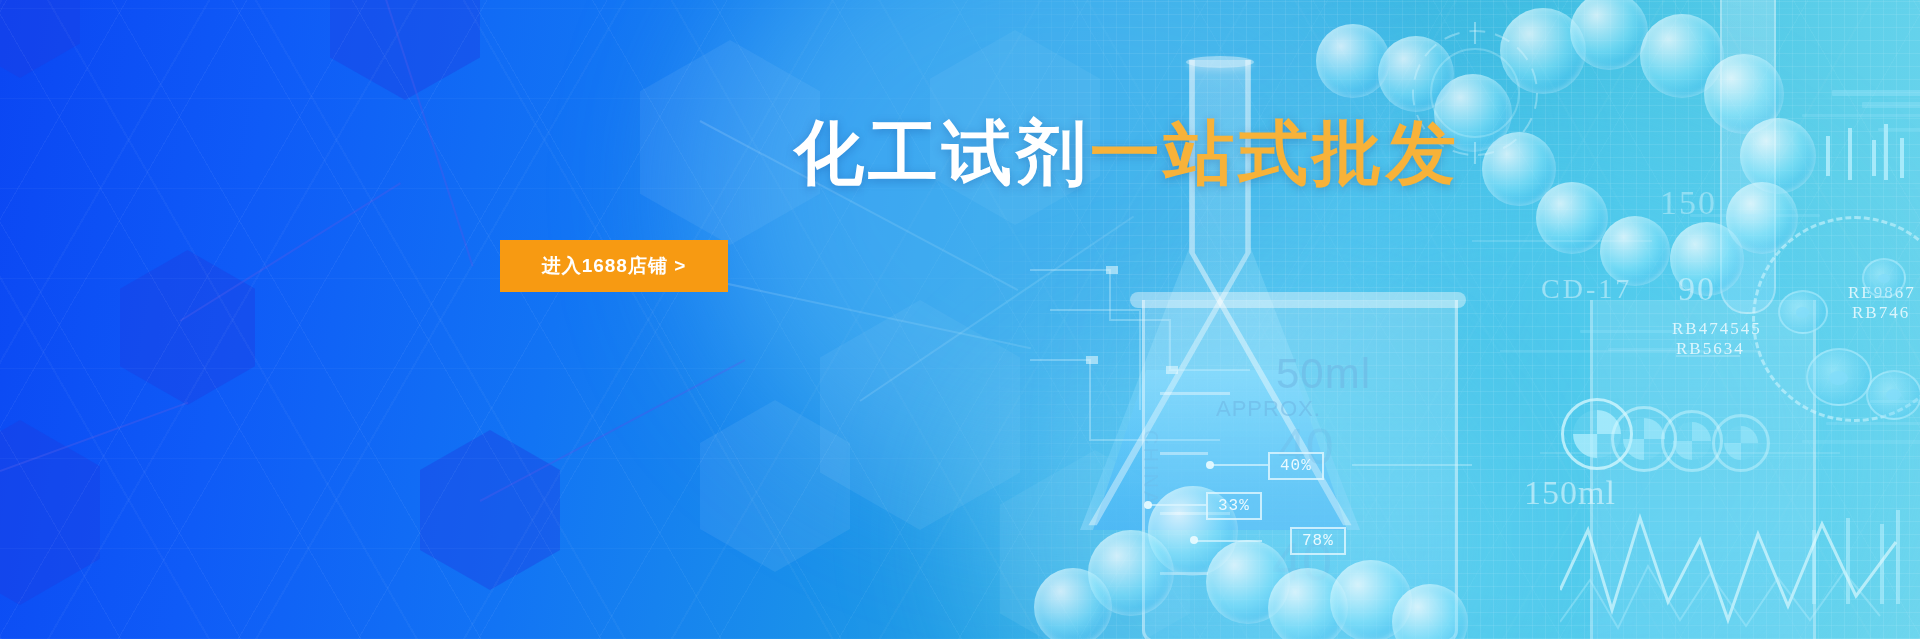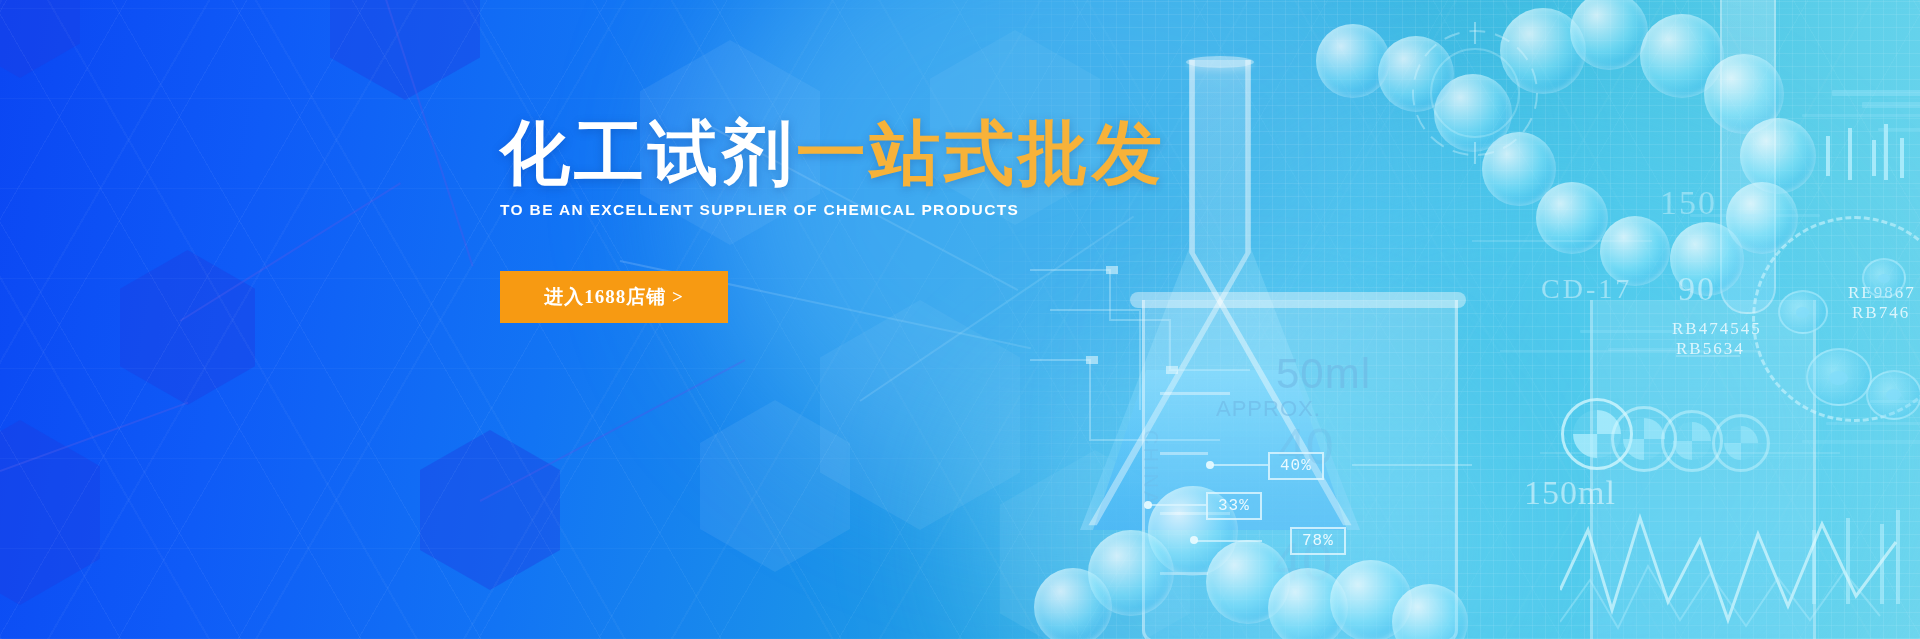--- a/index.html
+++ b/index.html
@@ -210,20 +210,21 @@
   }
   .chart-poly{position:absolute;}
 
   
   .copy{position:absolute;left:500px;top:118px;width:960px;}
 
   .headline{
     font-size:70px;font-weight:700;line-height:1;
     letter-spacing:4px;white-space:nowrap;
     text-shadow:0 2px 10px rgba(0,40,120,.25);
+    text-align:right;
   }
   .headline .w{color:#ffffff;}
   .headline .o{color:#f7b239;}
 
   .sub-en{
     margin-top:18px;
     font-size:19px;font-weight:600;color:#ffffff;
     letter-spacing:6.2px;white-space:nowrap;
   }
 
@@ -245,21 +246,21 @@
     margin-top:52px;
     background:#f79a12;
     color:#ffffff;
     border:0;
     padding:0;
     width:228px;height:52px;
     line-height:52px;
     text-align:center;
     font-size:19px;font-weight:700;letter-spacing:1px;
     cursor:pointer;
-    font-family:Liberation Serif, serif;
+    font-family:Liberation Sans, sans-serif;
   }
 </style>
 </head>
 <body>
 
 <div id="banner">
 
   <div class="layer bg-base"></div>
 
   <div class="layer">
@@ -445,18 +446,17 @@
   </div>
 
   <div class="copy">
 
     <div class="headline">
       <span class="w">化工试剂</span><span class="o">一站式批发</span>
     </div>
 
 
 
-    <div class="tag-en">TO BE AN EXCELLENT SUPPLIER OF CHEMICAL PRODUCTS</div>
 
     <button class="cta">进入1688店铺 &gt;</button>
   </div>
 
 </div>
 
 </body></html>

